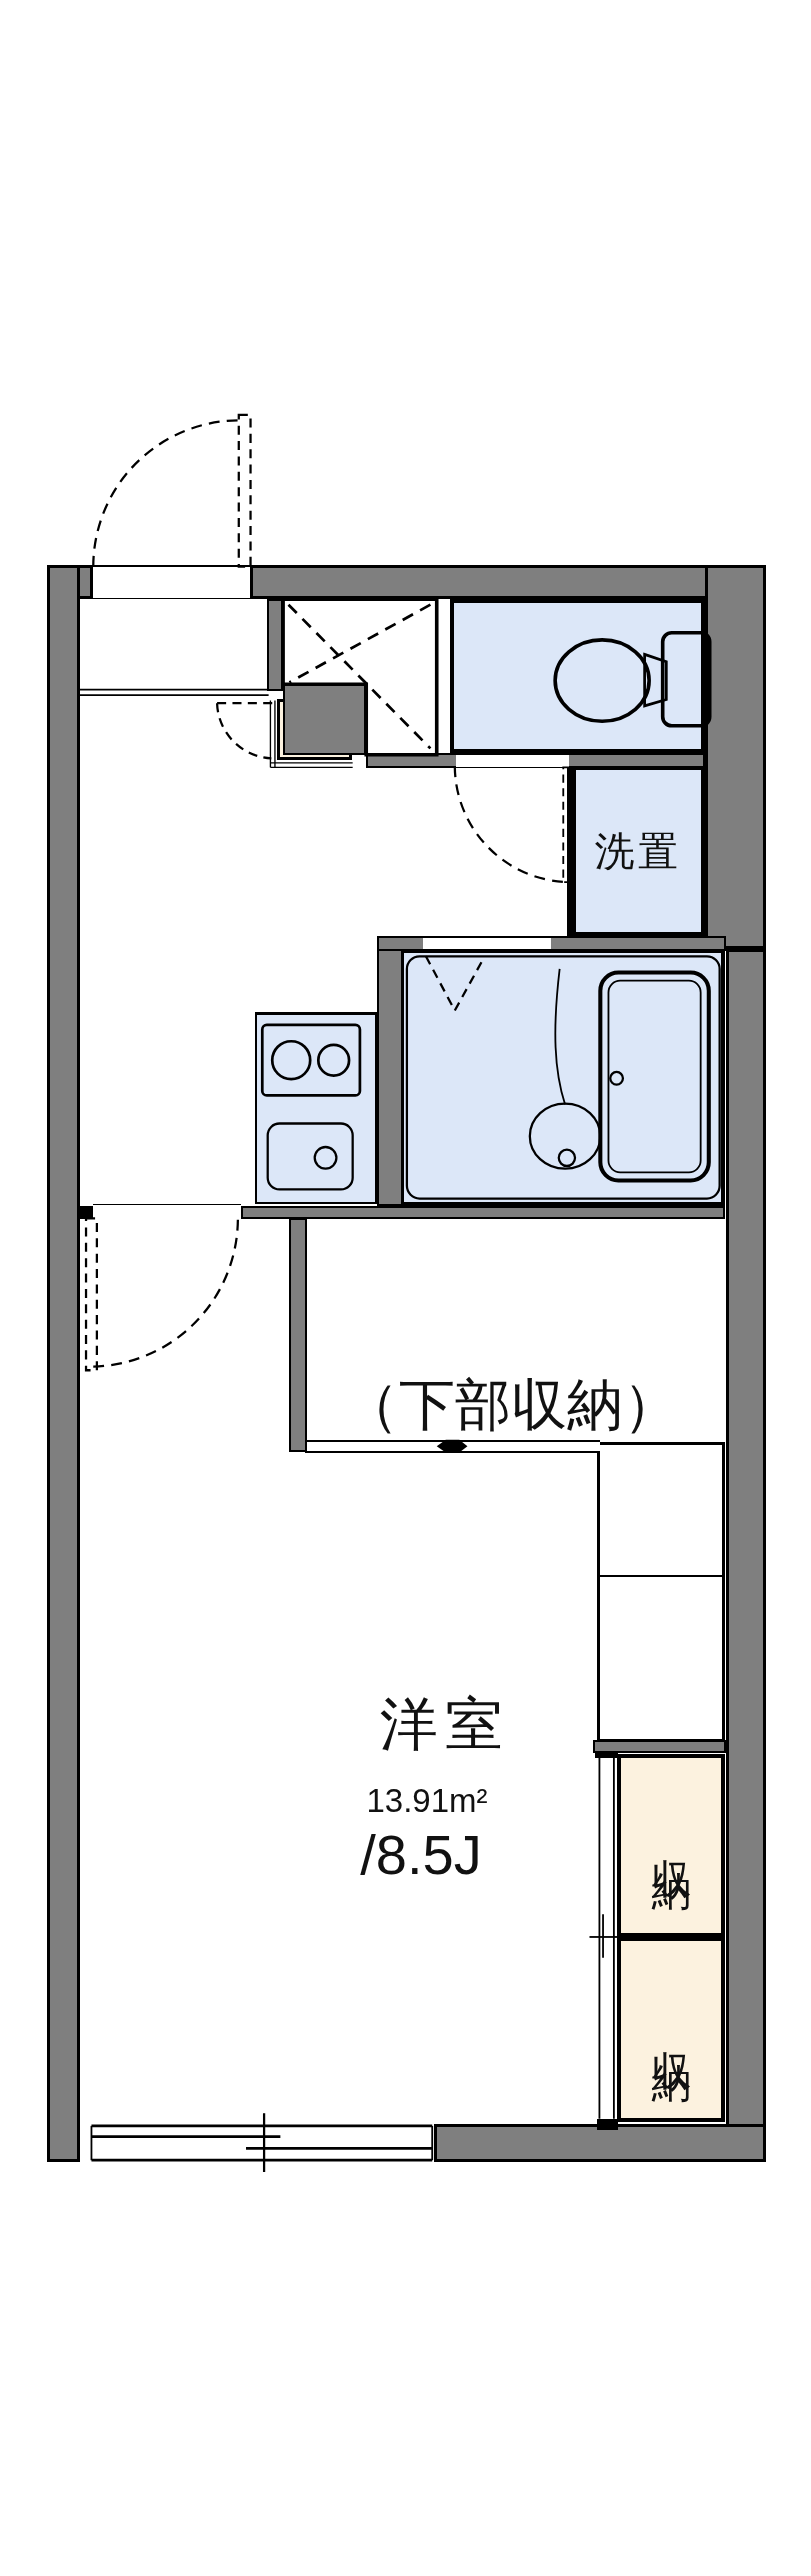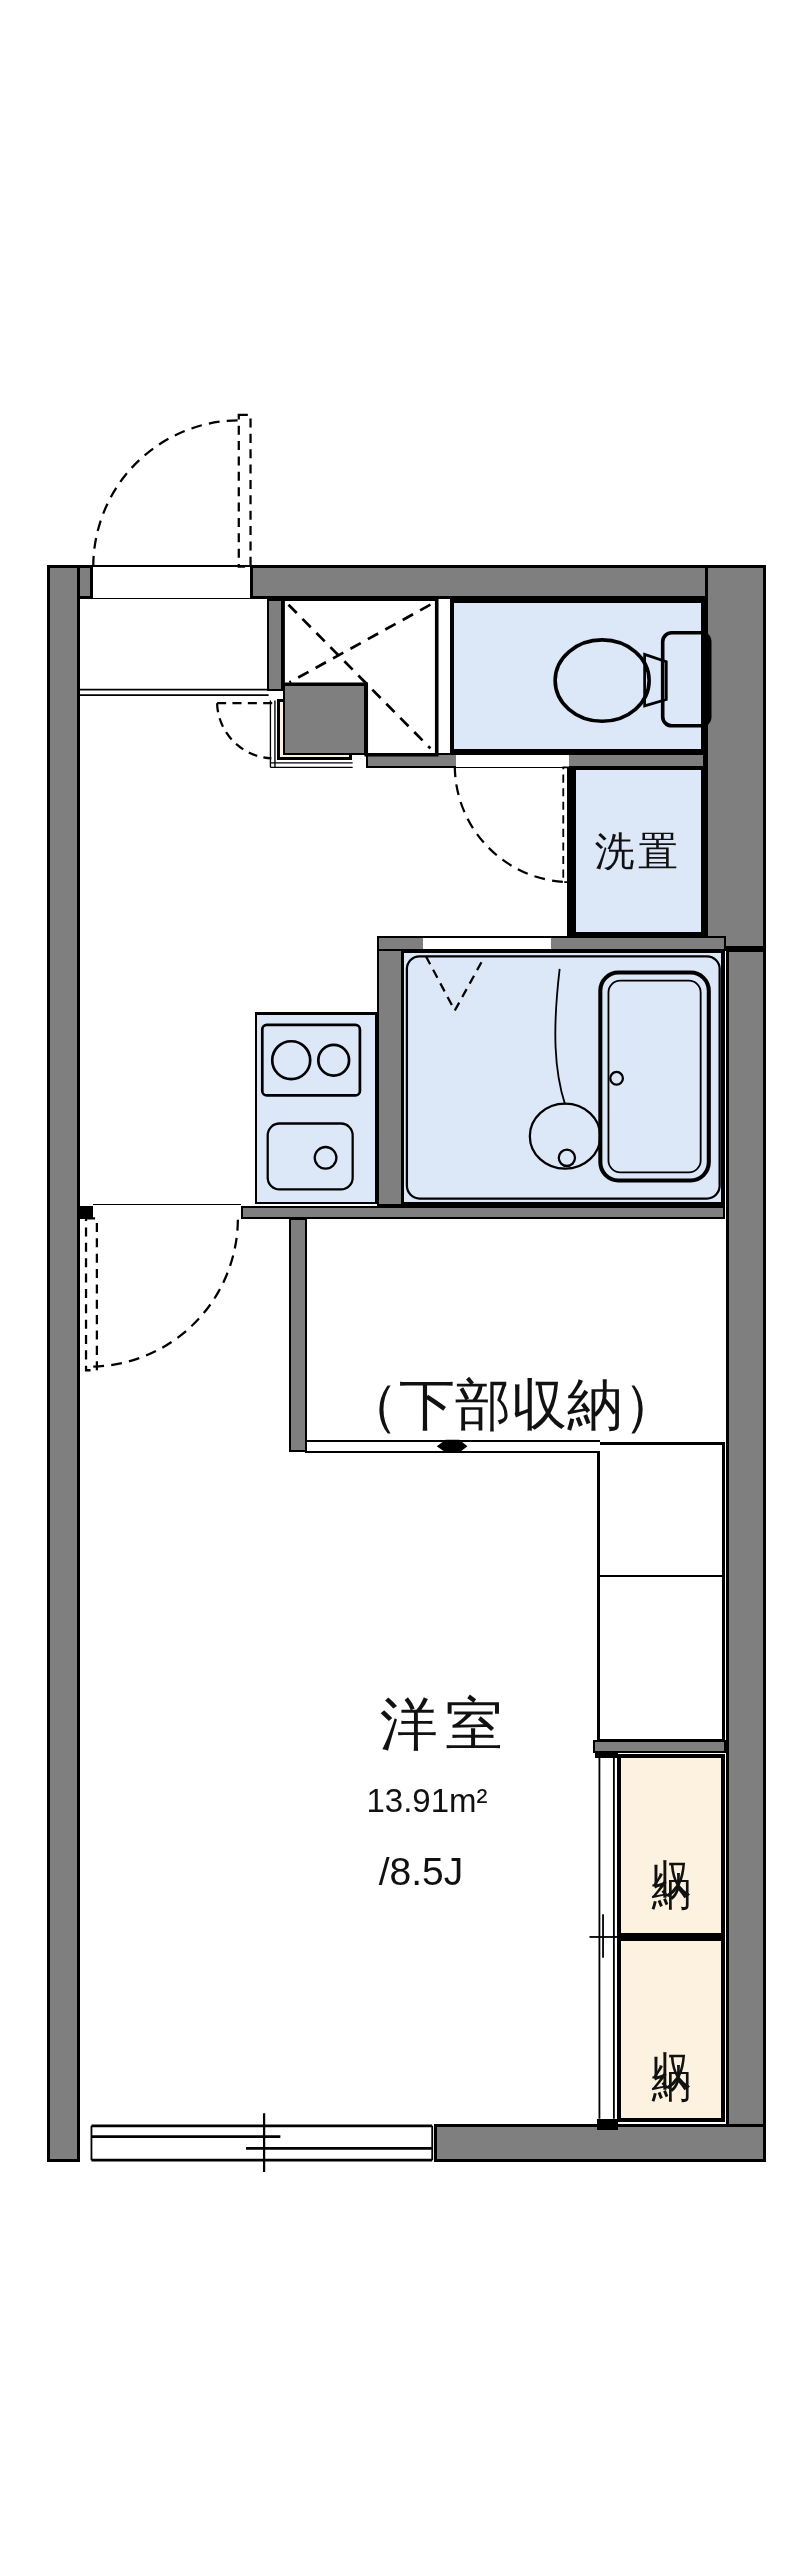--- a/index.html
+++ b/index.html
@@ -149,18 +149,18 @@
       <line class="ln" x1="292" y1="2338" x2="292" y2="2403" stroke-width="2.5"></line>
       <line class="ln" x1="101" y1="2352" x2="101" y2="2390" stroke-width="2"></line>
       <line class="ln" x1="478" y1="2352" x2="478" y2="2390" stroke-width="2"></line>
     </g>
   </svg>
 
   <div class="lbl" style="left:638px;top:851px;font-size:40px;letter-spacing:3.6px;">洗置</div>
   <div class="lbl" style="left:511px;top:1405px;font-size:56px;">（下部収納）</div>
   <div class="lbl" style="left:425px;top:1724px;font-size:58px;letter-spacing:7.2px;margin-left:20px;">洋室</div>
   <div class="lbl" style="left:427px;top:1800px;font-size:33px;">13.91m²</div>
-  <div class="lbl" style="left:421px;top:1855px;font-size:39px;margin-top:16px;">/8.5J</div>
+  <div class="lbl" style="left:421px;top:1855px;font-size:56px;">/8.5J</div>
   <div class="lbl vlbl" style="left:672px;top:1840px;font-size:40px;letter-spacing:12.7px;">収納</div>
   <div class="lbl vlbl" style="left:672px;top:2032px;font-size:40px;letter-spacing:12.7px;">収納</div>
 
 </div>
 
 
 </body></html>

